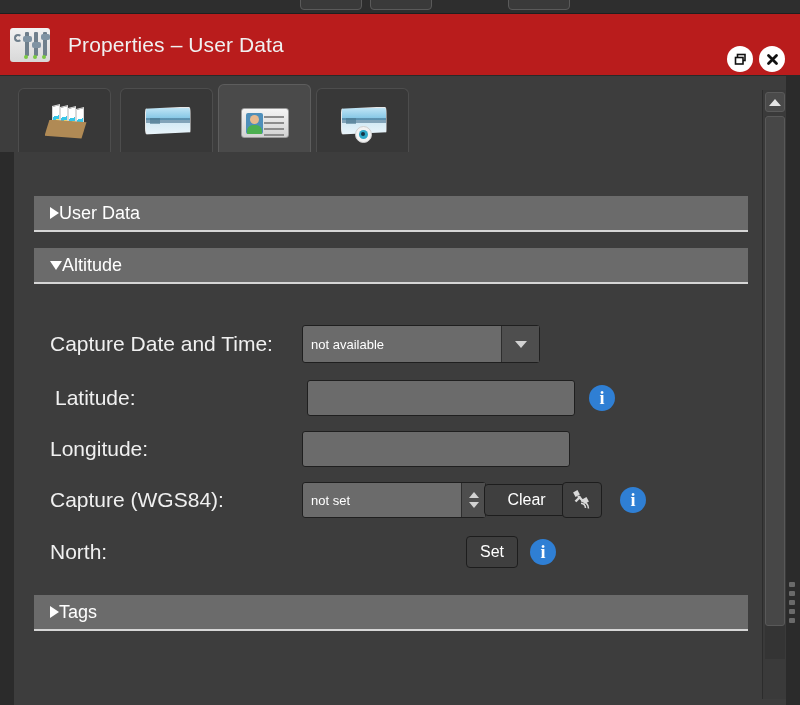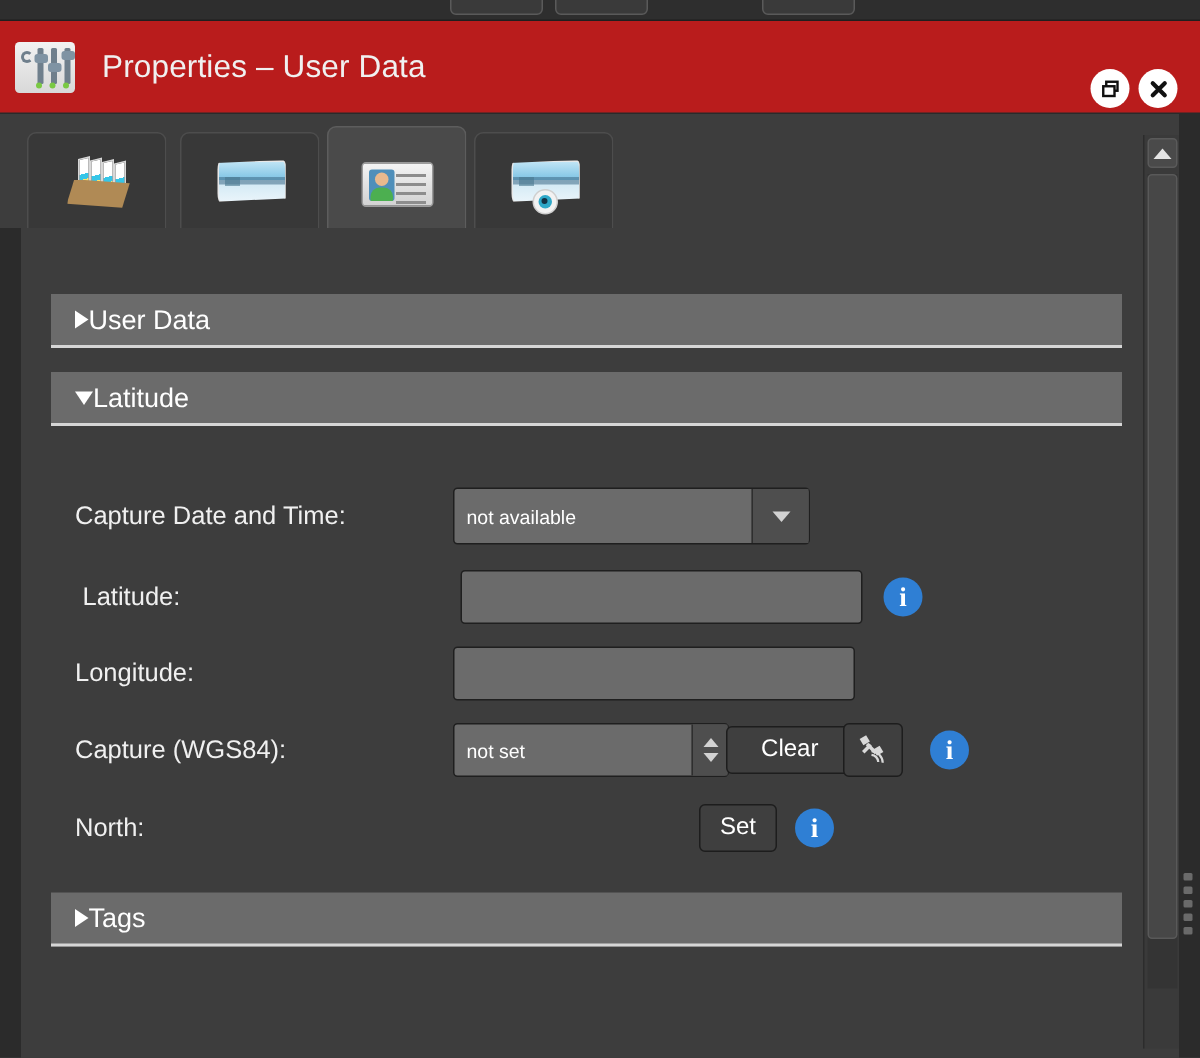--- a/index.html
+++ b/index.html
@@ -146,21 +146,21 @@
     display: flex; align-items: center;
     cursor: pointer;
   }
   .tri { margin-left: 16px; width: 0; height: 0; }
   .tri.right { border-left: 9px solid #ffffff; border-top: 6px solid transparent; border-bottom: 6px solid transparent; }
   .tri.down  { border-top: 9px solid #ffffff; border-left: 6px solid transparent; border-right: 6px solid transparent; }
   .section-head .lbl { margin-left: 0; color: #ffffff; font-size: 18px; }
 
   .form { position: absolute; left: 0; top: 150px; width: 100%; }
   .row { position: absolute; display: flex; align-items: center; height: 40px; }
-  .row .lbl { position: absolute; left: 36px; color: #f0f0f0; font-size: 17px; white-space: nowrap; }
+  .row .lbl { position: absolute; left: 36px; color: #f0f0f0; font-size: 21px; white-space: nowrap; }
 
   .field {
     position: absolute; background: #6b6b6b; border: 1px solid #1f1f1f;
     border-radius: 3px; color: #ffffff; font-size: 13px;
     display: flex; align-items: center; height: 38px;
   }
   .field .val { padding-left: 8px; }
 
   .ddbtn {
     position: absolute; right: 0; top: 0; width: 38px; height: 100%;
@@ -315,21 +315,21 @@
 
   <div class="content">
 
     <div class="section-head" style="top:44px;">
       <span class="tri right"></span>
       <span class="lbl">User Data</span>
     </div>
 
     <div class="section-head" style="top:96px;">
       <span class="tri down"></span>
-      <span class="lbl">Latitude</span>
+      <span class="lbl">Altitude</span>
     </div>
 
     <div class="form">
 
       <div class="row" style="top:22px;left:0;width:100%;">
         <span class="lbl">Capture Date and Time:</span>
         <div class="field" style="left:288px;width:238px;">
           <span class="val">not available</span>
           <span class="ddbtn">
               <span class="car"></span>

